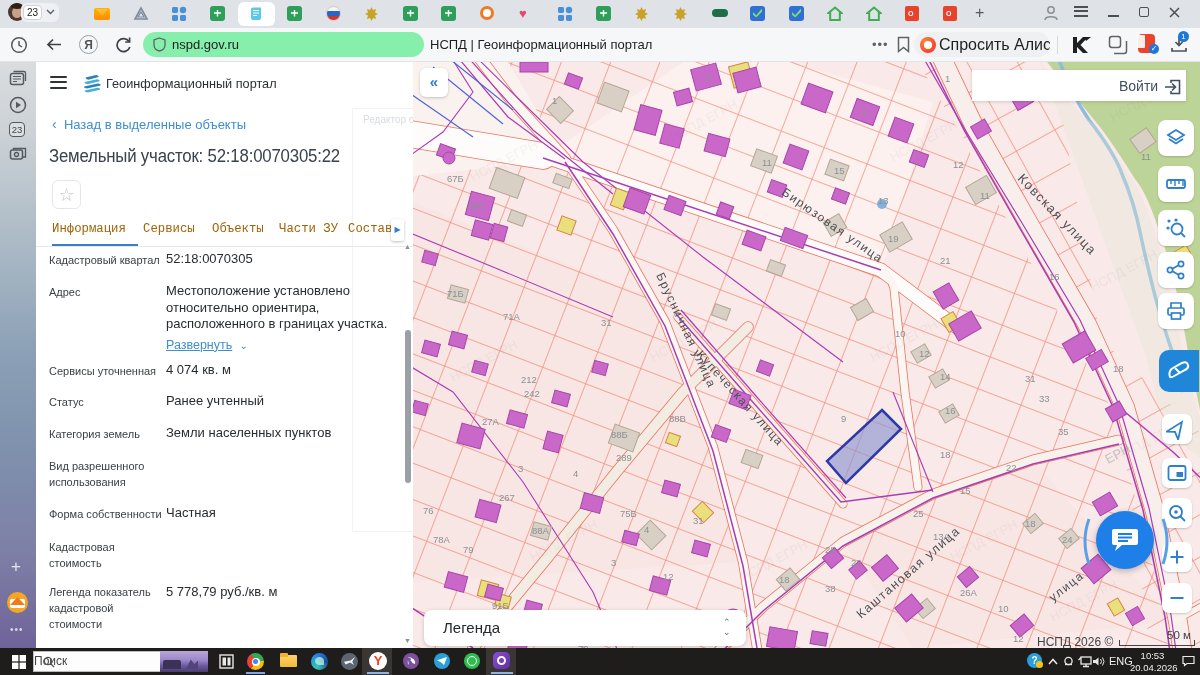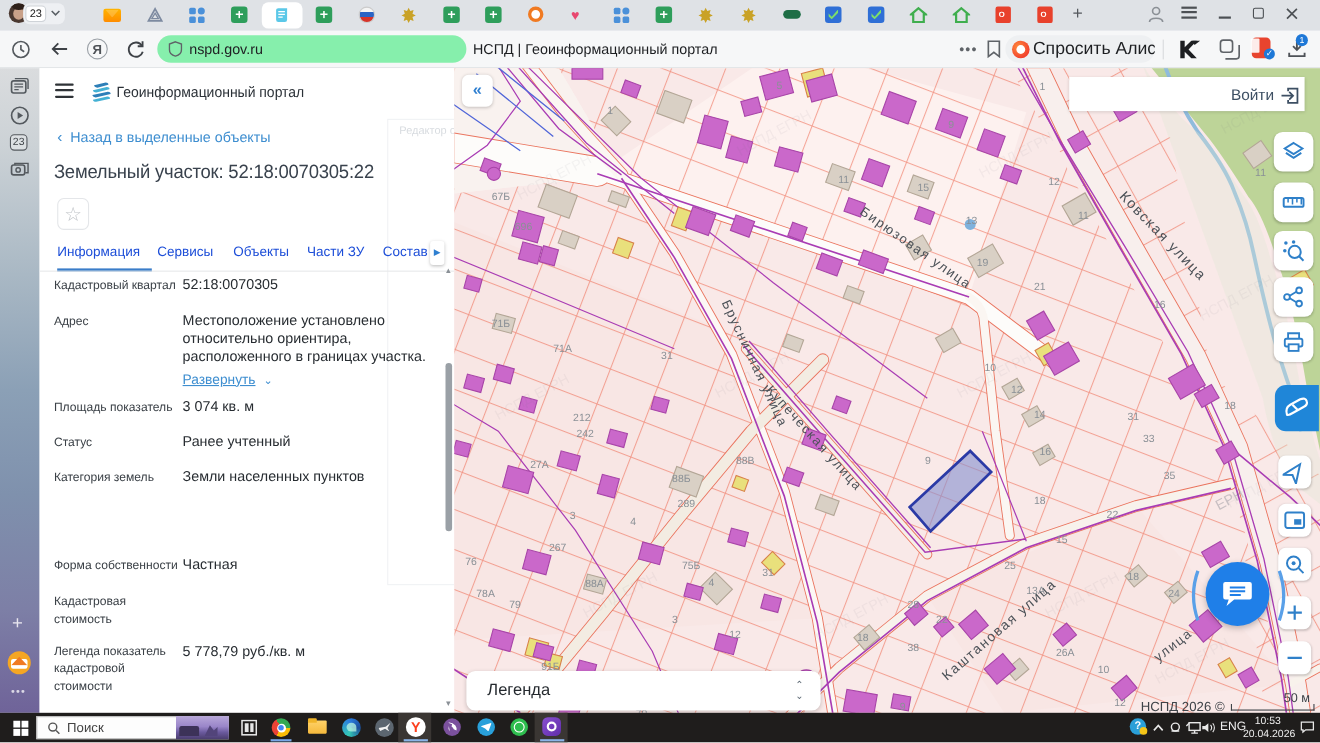--- a/index.html
+++ b/index.html
@@ -19,21 +19,21 @@
   background:linear-gradient(180deg,#dadcde 0%,#ccd2d6 12%,#a9b8c4 32%,#8ba0b6 50%,#7f91ad 66%,#7d7fa6 84%,#6f6399 100%); }
 
 #panel { position:absolute; top:62px; left:36px; width:377px; height:586px; background:#fff; overflow:hidden; }
 #panel .editorbox { position:absolute; left:316px; top:46px; width:80px; height:424px; background:#fff; border:1px solid #f0f2f4; color:#d8dce0; font-size:10px; padding:5px 0 0 10px; white-space:nowrap; overflow:hidden; }
 .hamb { position:absolute; left:14px; top:14px; width:17px; height:13px; }
 .hamb span { display:block; height:2.2px; background:#2f3337; margin-bottom:3.1px; border-radius:1px; }
 #gptitle { position:absolute; left:70px; top:14px; font-size:13.5px; color:#2b3137; transform:scaleX(0.94); transform-origin:0 0; white-space:nowrap; }
 #backlink { position:absolute; left:16px; top:54px; font-size:13px; color:#3e8ed0; }
 #h1 { position:absolute; left:13px; top:84px; font-size:17.5px; font-weight:500; color:#39424d; letter-spacing:-0.2px; transform:scaleX(0.96); transform-origin:0 0; white-space:nowrap; }
 #star { position:absolute; left:16px; top:118px; width:29px; height:29px; border:1px solid #e4e6e9; border-radius:6px; color:#c0c4c8; font-size:18px; text-align:center; line-height:28px; background:#fff; }
-.tabs { position:absolute; left:16px; top:160px; font-size:12.3px; color:#1d4ed8; }
+.tabs { position:absolute; left:16px; top:160px; font-size:12.3px; color:#a16207;font-family:Liberation Mono, monospace; }
 #tabline { position:absolute; left:0; top:184px; width:377px; height:1px; background:#e7e8ea; }
 #activeline { position:absolute; left:16px; top:182px; width:86px; height:3px; background:#3a7dc9; }
 .row { position:absolute; left:13px; font-size:11px; color:#3b4147; width:120px; line-height:16px; }
 .val { position:absolute; left:130px; font-size:13px; color:#272c31; width:200px; line-height:16.5px; }
 a.exp { color:#3e8ed0; text-decoration:underline; font-size:12.5px; }
 #sbthumb { position:absolute; left:369px; top:268px; width:6px; height:153px; background:#9aa0a6; border-radius:3px; }
 
 #map { position:absolute; top:62px; left:413px; width:787px; height:586px; background:#f8e9e8; }
 .mapbtn { position:absolute; width:36px; height:36px; background:#fff; border-radius:8px; box-shadow:0 1px 2px rgba(0,0,0,.18); }
 
@@ -230,29 +230,30 @@
     <div class="abs" style="left:355px;top:157px;width:13px;height:22px;background:#fff;box-shadow:0 1px 3px rgba(0,0,0,.25);border-radius:3px;color:#2f7fd0;font-size:8px;text-align:center;line-height:22px;">▶</div>
     <div id="activeline"></div>
     <div id="tabline"></div>
 
     <div class="row" style="top:190px;">Кадастровый квартал</div>
     <div class="val" style="top:189px;">52:18:0070305</div>
 
     <div class="row" style="top:222px;">Адрес</div>
     <div class="val" style="top:221px;width:232px;">Местоположение установлено относительно ориентира, расположенного в границах участка.<br><a class="exp" style="line-height:24px;" href="#">Развернуть</a>&nbsp;&nbsp;<span style="color:#3e8ed0;font-size:10px;">⌄</span></div>
 
-    <div class="row" style="top:301px;">Площадь показатель</div>
-    <div class="val" style="top:300px;">3 074 кв. м</div>
+    <div class="row" style="top:301px;">Сервисы уточненная</div>
+    <div class="val" style="top:300px;">4 074 кв. м</div>
 
     <div class="row" style="top:332px;">Статус</div>
     <div class="val" style="top:331px;">Ранее учтенный</div>
 
     <div class="row" style="top:364px;">Категория земель</div>
     <div class="val" style="top:363px;">Земли населенных пунктов</div>
 
+    <div class="row" style="top:396px;">Вид разрешенного использования</div>
 
     <div class="row" style="top:444px;">Форма собственности</div>
     <div class="val" style="top:443px;">Частная</div>
 
     <div class="row" style="top:477px;width:100px;">Кадастровая стоимость</div>
 
     <div class="row" style="top:522px;width:115px;">Легенда показатель кадастровой стоимости</div>
     <div class="val" style="top:522px;">5 778,79 руб./кв. м</div>
 
     <div id="sbthumb"></div>
@@ -598,21 +599,21 @@
         <rect x="0" y="0" width="6.4" height="6.4" fill="#fff"></rect>
         <rect x="7.6" y="0" width="6.4" height="6.4" fill="#fff"></rect>
         <rect x="0" y="7.6" width="6.4" height="6.4" fill="#fff"></rect>
         <rect x="7.6" y="7.6" width="6.4" height="6.4" fill="#fff"></rect>
       </svg>
     <div id="tsearch">
       <svg class="abs" style="left:9px;top:4px" width="12" height="12" viewBox="0 0 12 12">
           <circle cx="5" cy="5" r="3.6" fill="none" stroke="#555" stroke-width="1.3"></circle>
           <path d="M8 8 L11 11" stroke="#555" stroke-width="1.3"></path>
         </svg>
-      <span style="margin-left:27px;line-height:19px;">Поиск</span>
+      <span style="line-height:19px;">Поиск</span>
     </div>
     <div class="abs" style="left:160px;top:3px;width:48px;height:21px;background:linear-gradient(180deg,#b8a7d9 0%,#9a86c9 45%,#6b5a9e 70%,#4a3d6e 100%);"></div>
     <div class="abs" style="left:163px;top:12px;width:18px;height:9px;background:#3c3258;border-radius:2px 2px 0 0;"></div>
     <div class="abs" style="left:186px;top:9px;width:12px;height:12px;background:#52447a;clip-path:polygon(0 100%,40% 20%,70% 60%,100% 30%,100% 100%);"></div>
     <svg class="abs" style="left:219px;top:6px" width="15" height="15" viewBox="0 0 15 15">
         <rect x="1" y="1" width="13" height="13" fill="none" stroke="#e8e8e8" stroke-width="1.4"></rect>
         <rect x="3.5" y="3.5" width="3.5" height="8" fill="#e8e8e8"></rect>
         <rect x="8.5" y="3.5" width="3" height="8" fill="#e8e8e8"></rect>
       </svg>
 

